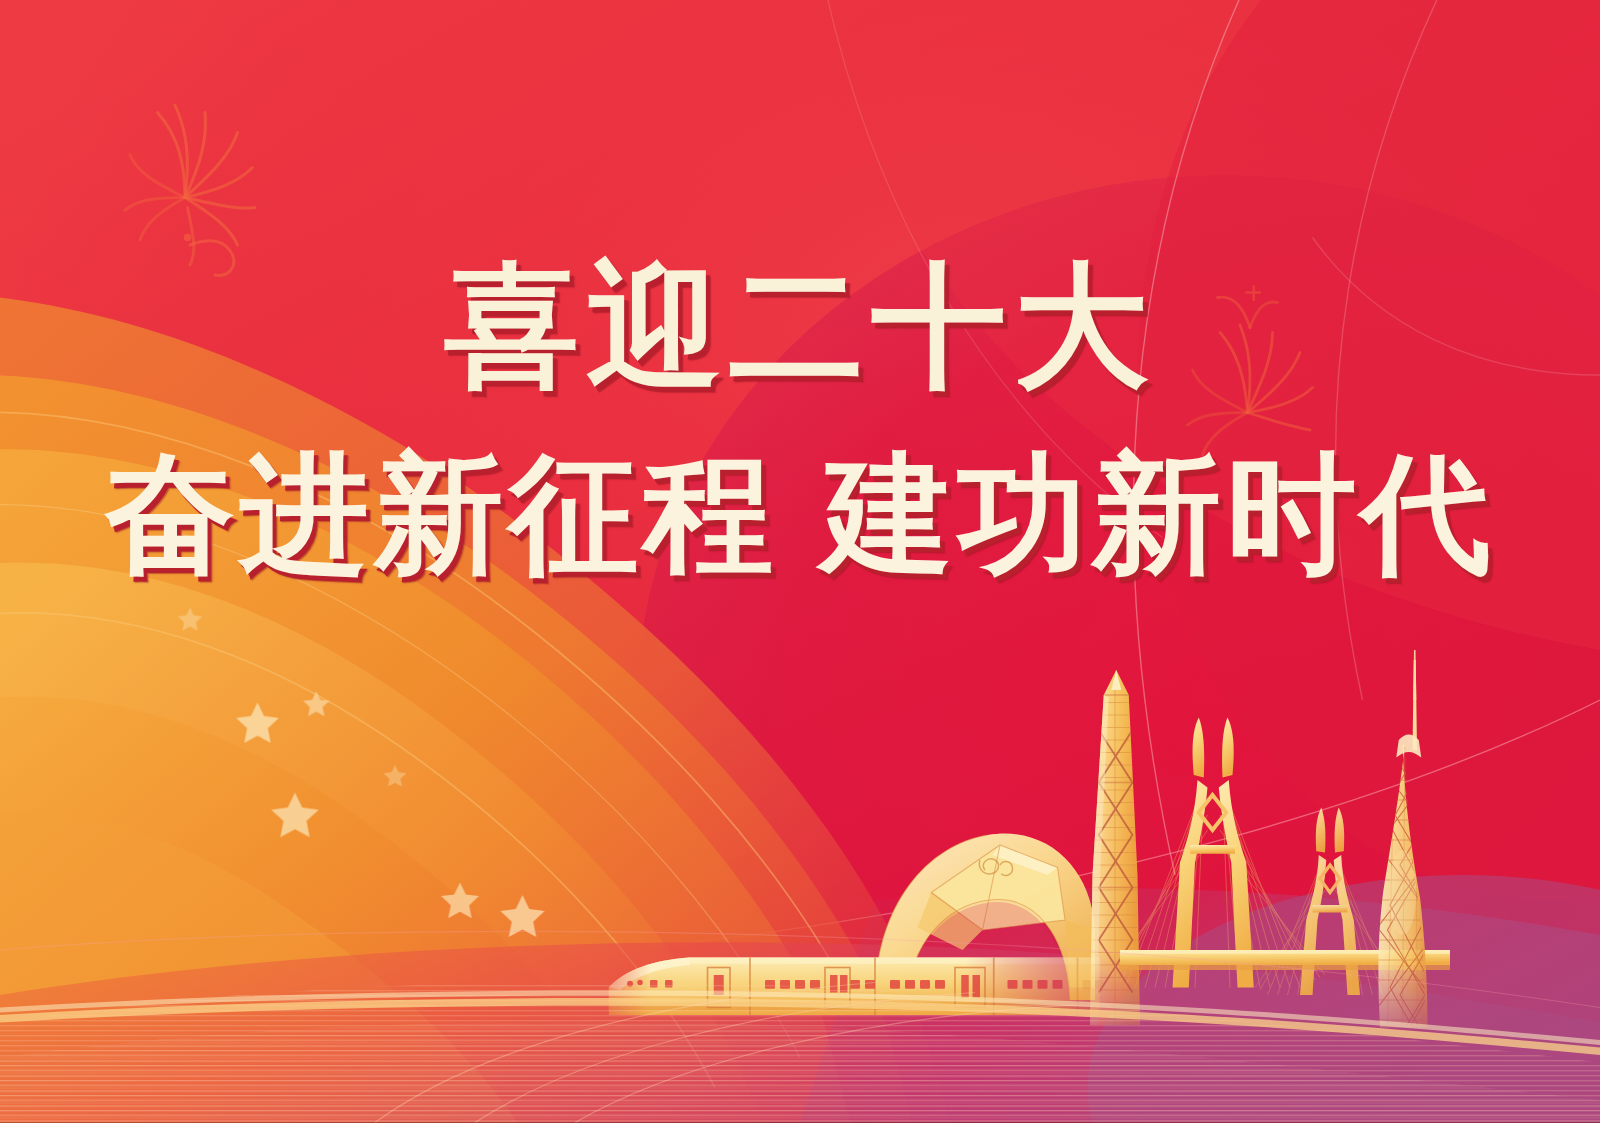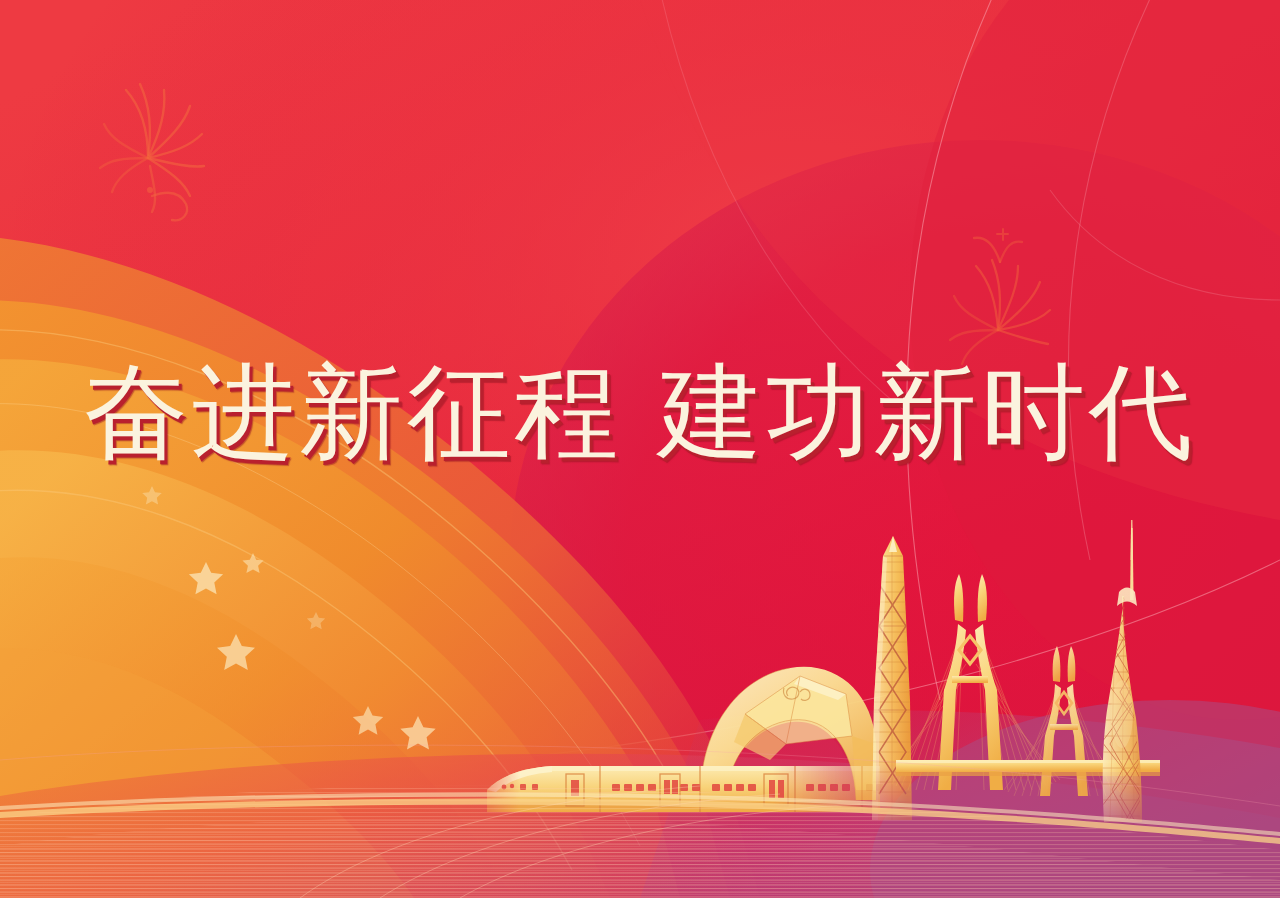--- a/index.html
+++ b/index.html
@@ -49,21 +49,21 @@
     white-space: nowrap;
   }
   .subline {
     position: absolute;
     left: 0;
     top: 358px;
     width: 1280px;
     text-align: center;
     font-size: 104px;
     line-height: 1.05;
-    font-weight: 400;
+    font-weight: 700;
     letter-spacing: 0.035em;
     color: #fbf3de;
     text-shadow:
        3px 4px 0 #b9202e,
        4px 5px 1px rgba(150,20,34,0.5);
     white-space: nowrap;
   }
   .subline .gap { display: inline-block; width: 36px; }
 </style>
 </head>
@@ -606,18 +606,19 @@
         <path d="M 380 898 C 460 846 600 806 780 794"></path>
         <path d="M 460 898 C 540 852 680 814 860 804"></path>
       </g>
       <g fill="none" stroke="#f8a2b0" stroke-width="0.9" stroke-opacity="0.28">
         <path d="M 0 760 C 220 742 520 740 800 756 C 1010 768 1160 788 1280 806"></path>
       </g>
     </g>
   </svg>
 
   <div class="text-stack">
+    <div class="headline">喜迎二十大</div>
     <div class="subline">
       <span>奋进新征程</span><span class="gap"></span><span>建功新时代</span>
     </div>
   </div>
 
 </div>
 
 </body></html>

